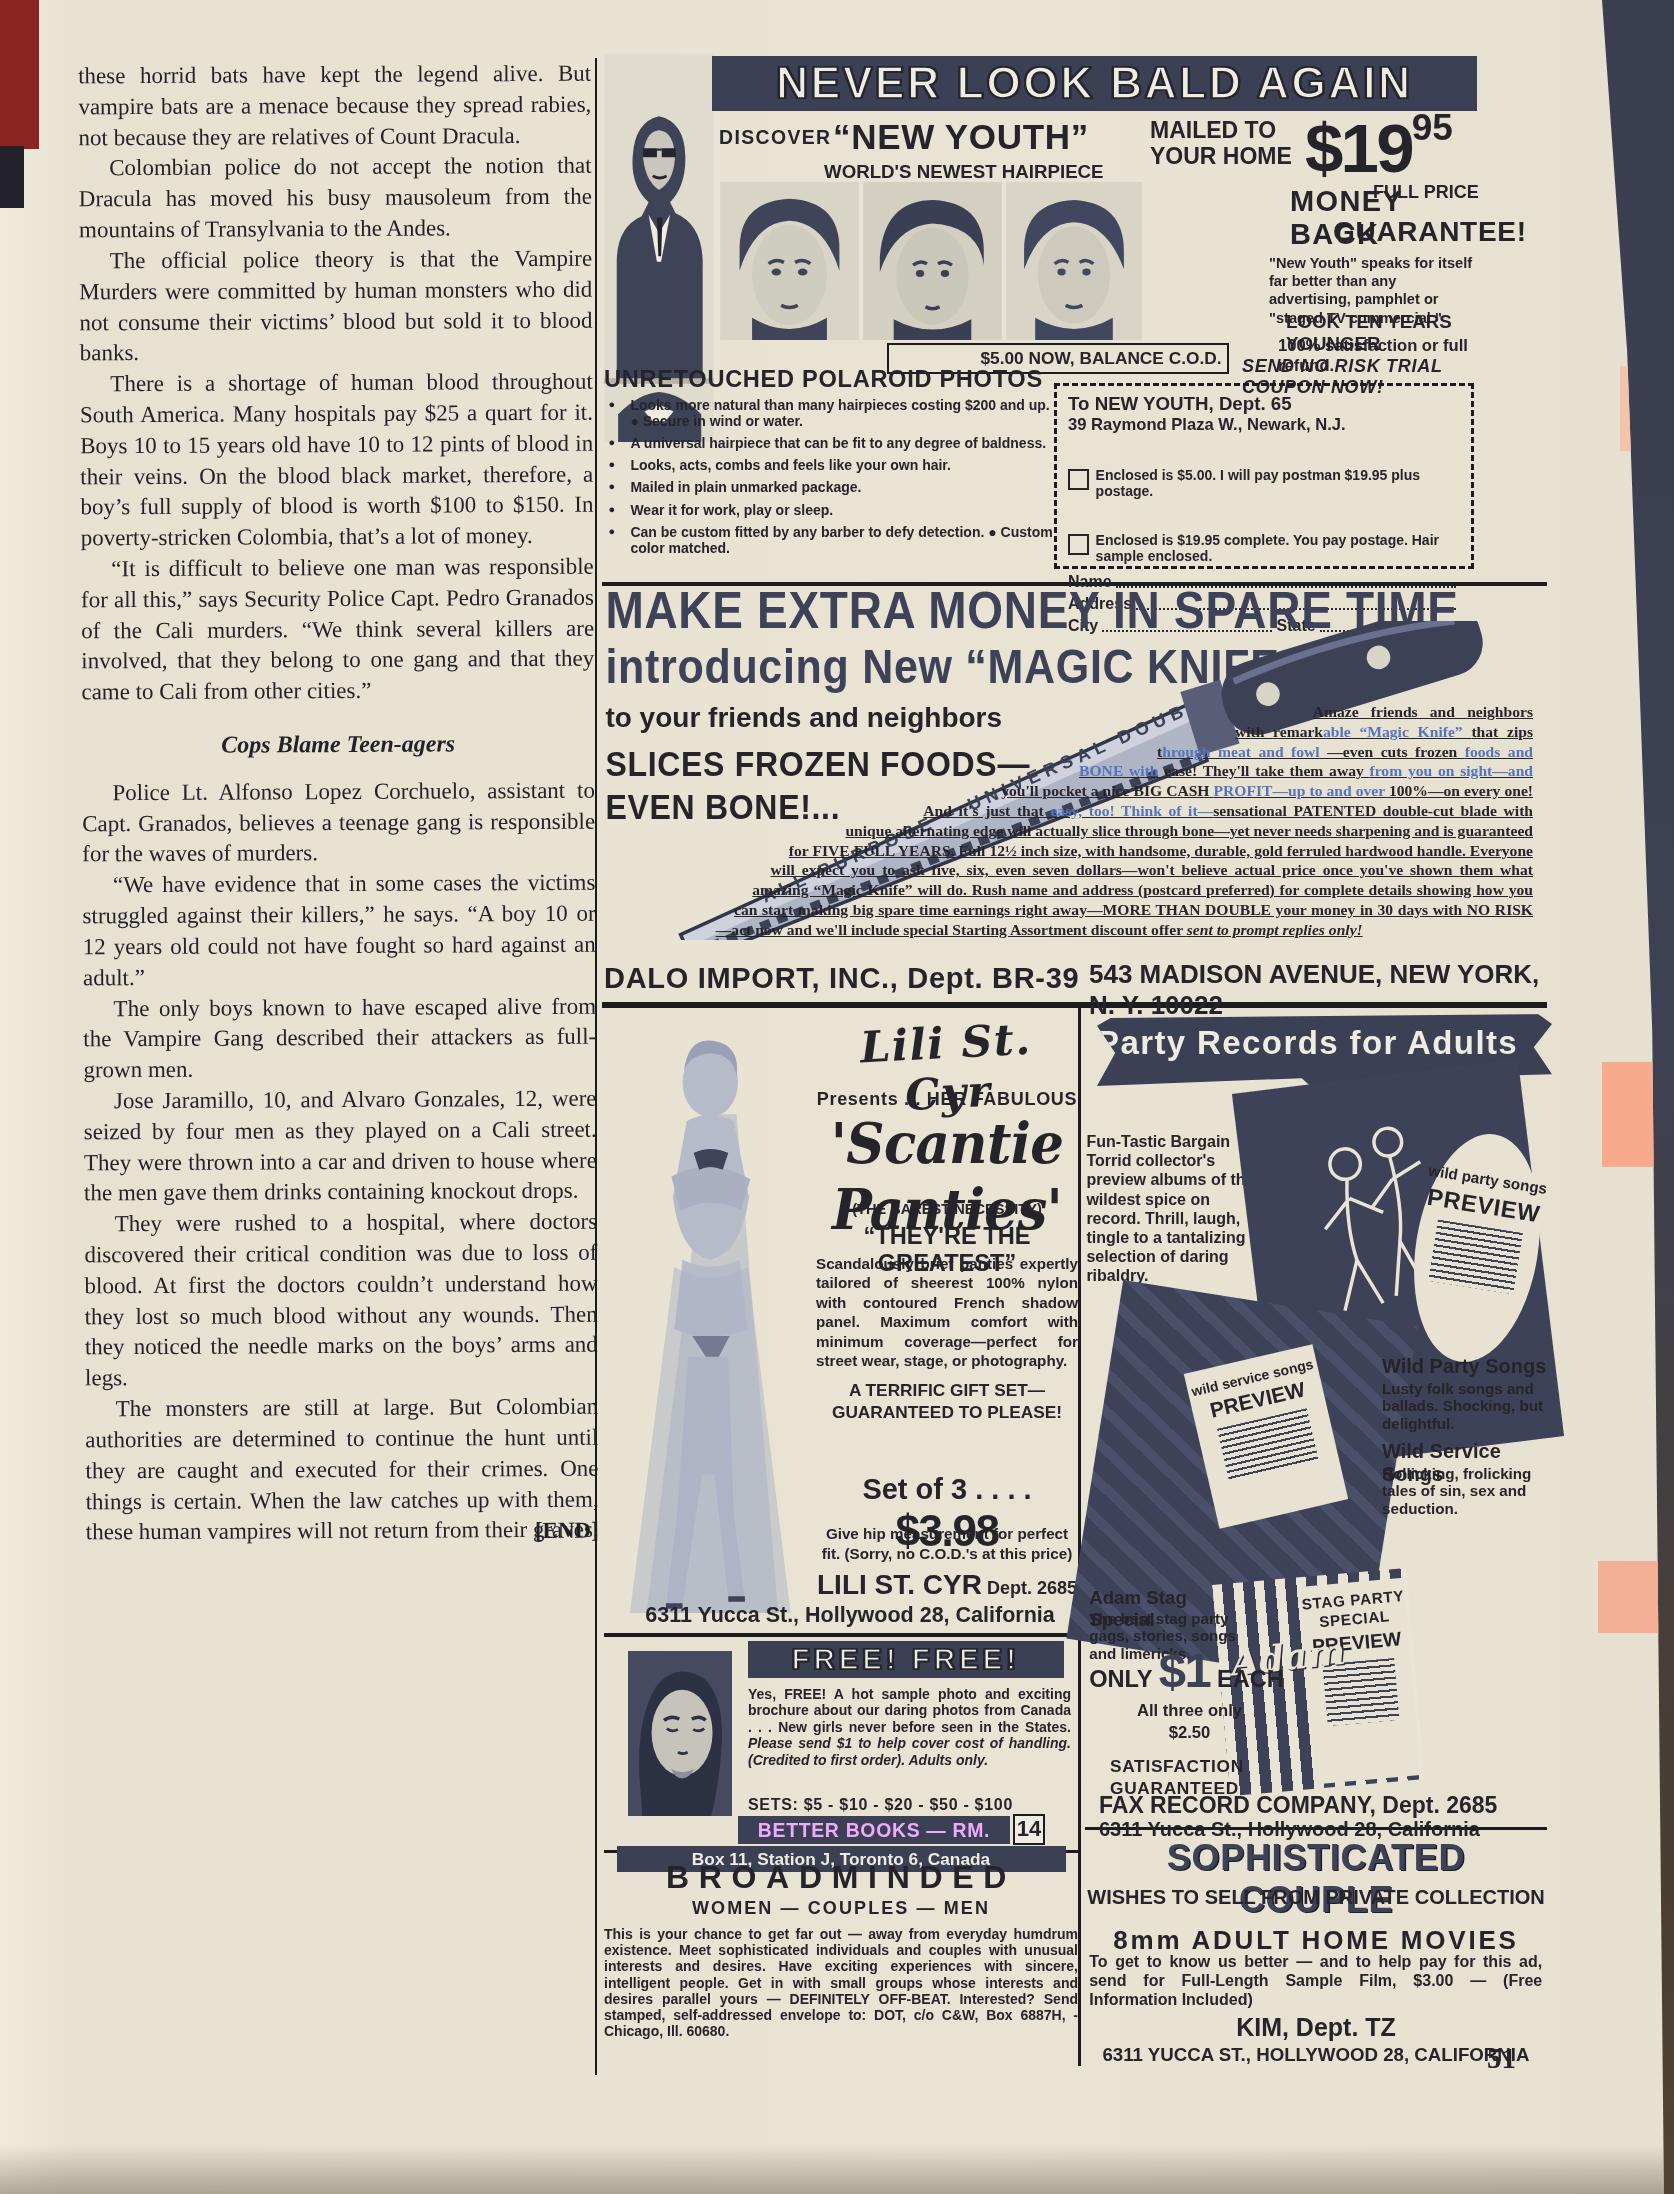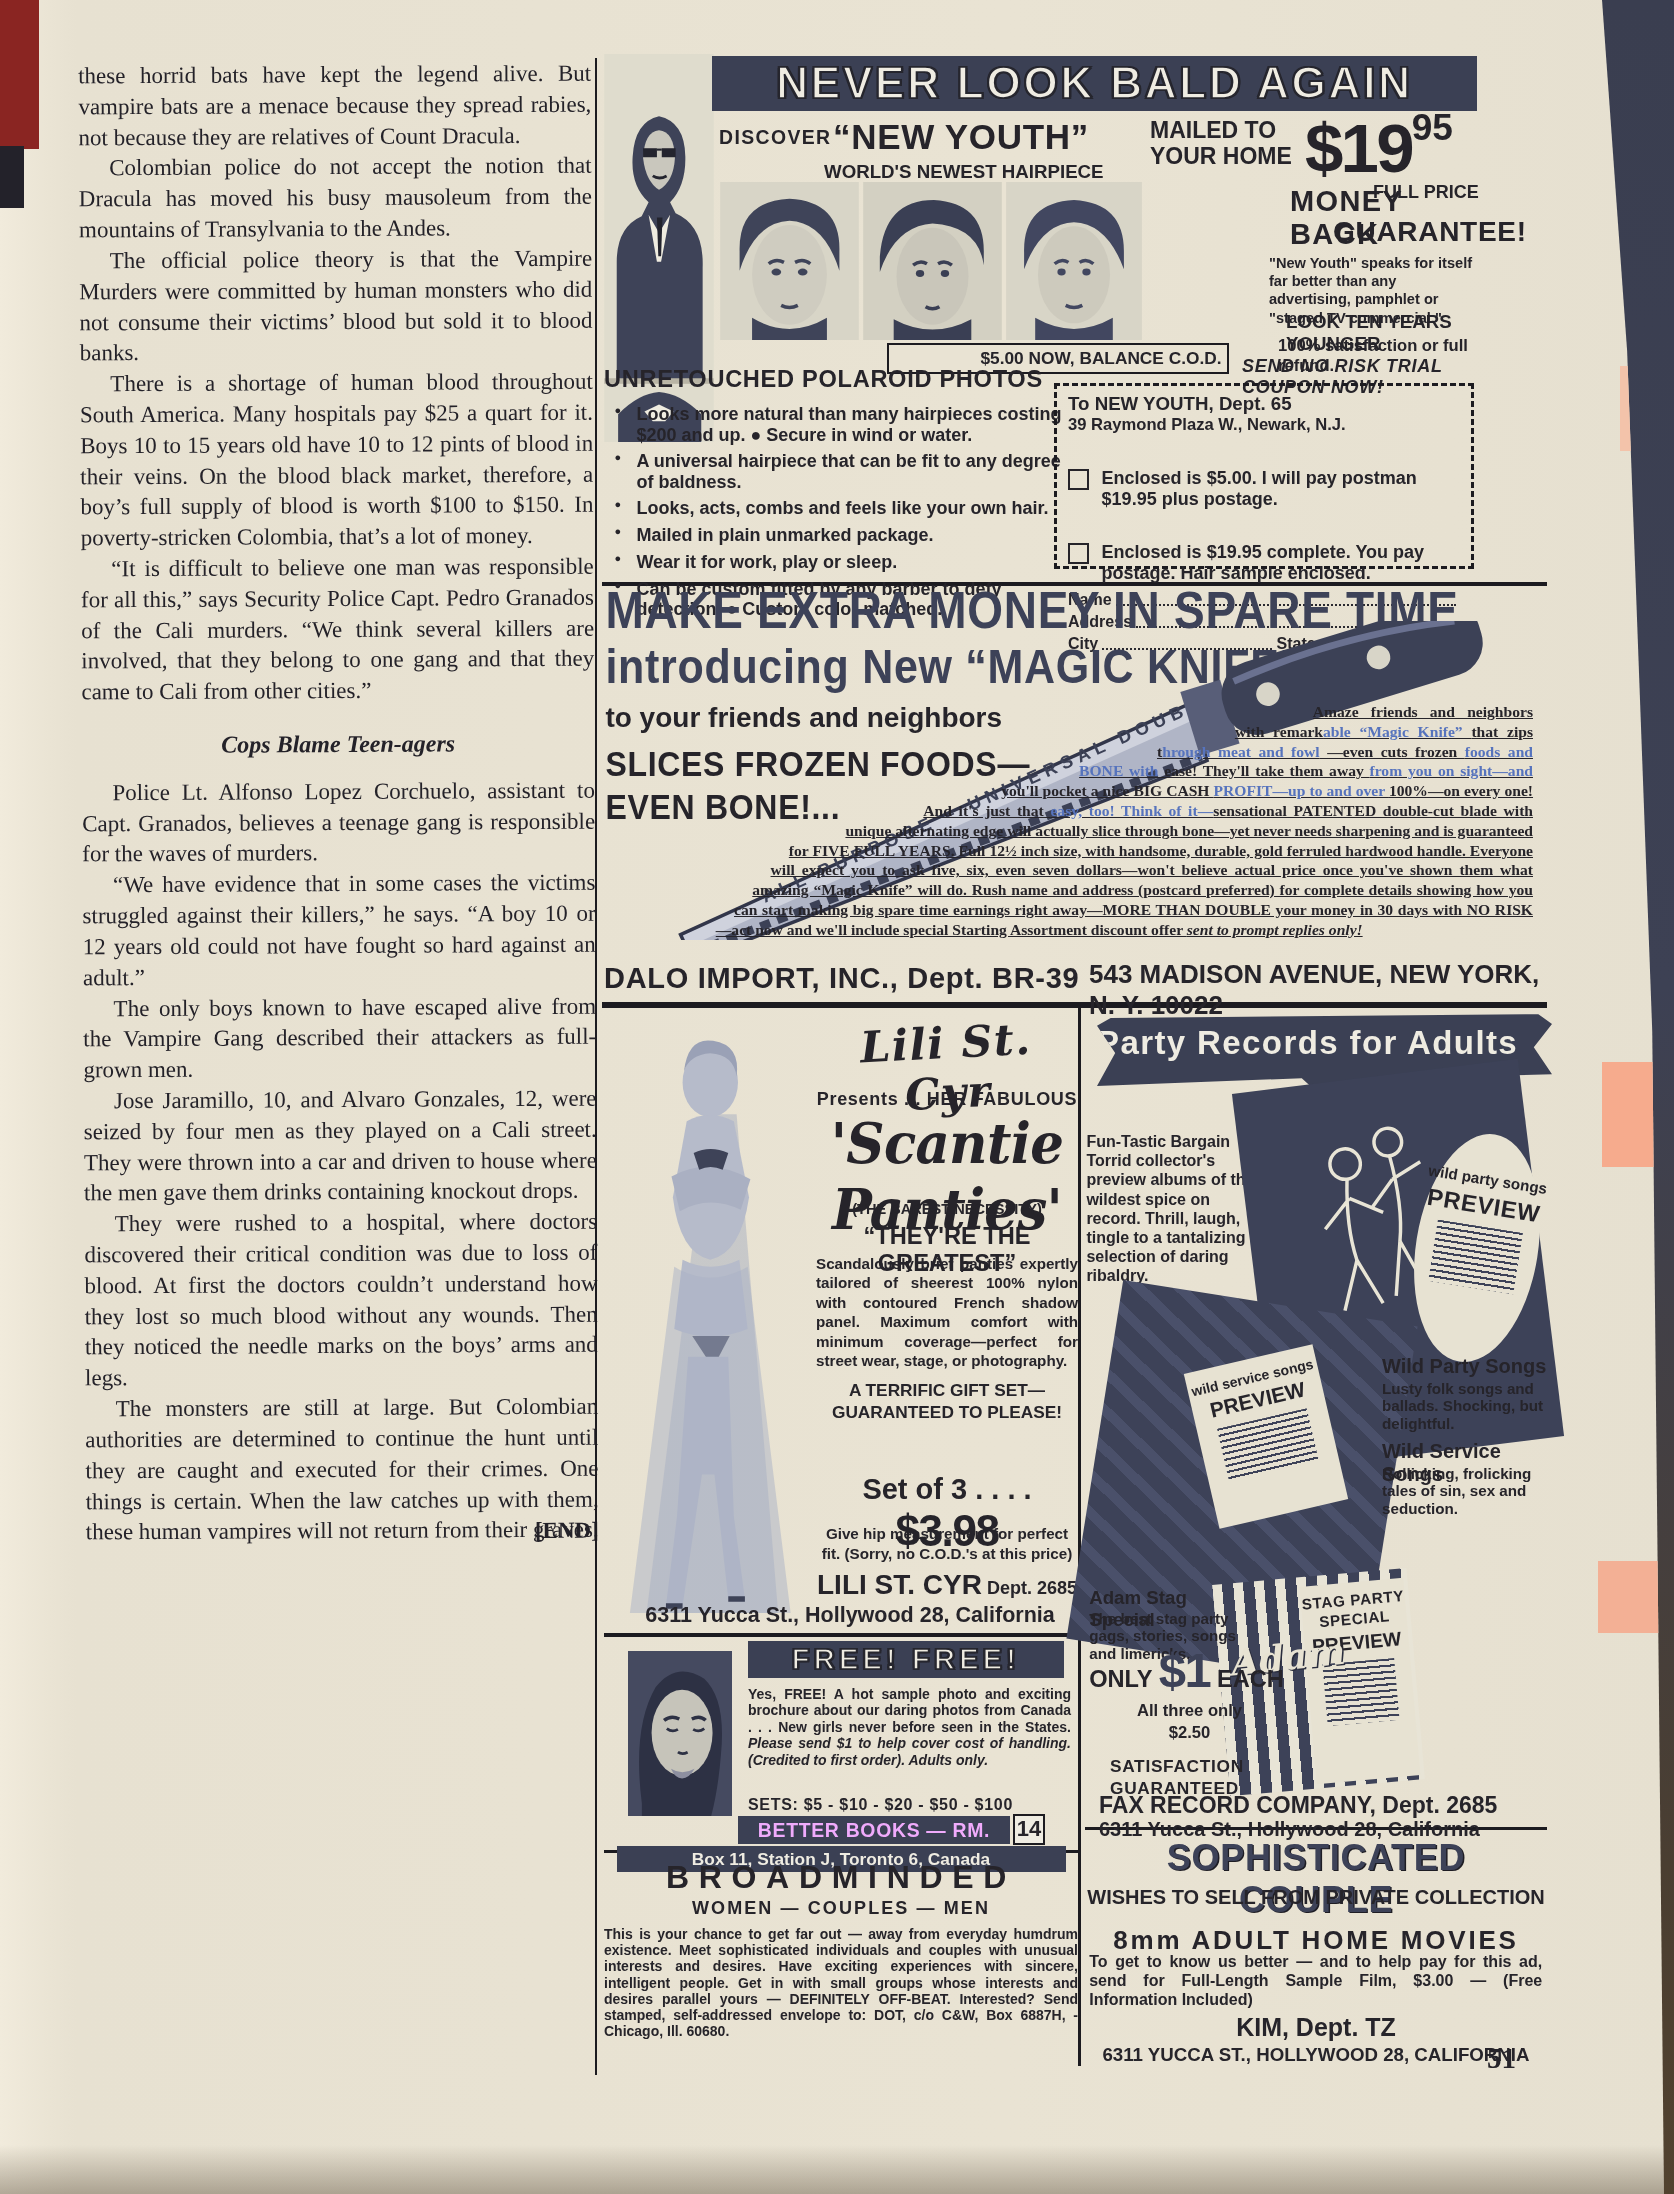--- a/index.html
+++ b/index.html
@@ -63,29 +63,29 @@
   .bald .ph3{left:402px;top:136px;width:136px;height:158px;}
   .bald .cap{left:283px;top:297px;width:327px;border:2.8px solid #1c1b20;padding:2.8px 5.5px;
     font-size:17.3px;font-weight:800;text-align:right;background:#e9e3d3;}
   .bald .m1{left:686px;top:139px;font-size:29px;font-weight:800;letter-spacing:1.4px;}
   .bald .m2{left:729px;top:170px;font-size:28px;font-weight:800;letter-spacing:0.7px;}
   .bald .testi{left:665px;top:208px;width:212px;font-size:14.6px;font-weight:700;line-height:1.25;}
   .bald .look{left:682px;top:265px;font-size:18.7px;font-weight:800;}
   .bald .satis{left:674px;top:290px;font-size:16.6px;font-weight:700;}
   .bald .send{left:638px;top:310px;font-size:18px;font-weight:800;font-style:italic;letter-spacing:0.7px;}
   .bald .unret{left:0;top:320px;font-size:23.6px;font-weight:800;letter-spacing:0.7px;}
-  .bullets{left:2.8px;top:352px;width:449px;margin:6px;padding:0;list-style:none;
-    font-size:18px;font-weight:700;line-height:1.14;}
+  .bullets{left:2.8px;top:352px;width:449px;margin:0;padding:0;list-style:none;
+    font-size:14px;font-weight:700;line-height:1.14;}
   .bullets li{margin:0 0 6.2px 23.6px;position:relative;}
   .bullets li:before{content:"●";position:absolute;left:-22px;top:0;font-size:11px;}
   .coupon{left:450px;top:337px;width:420px;height:186px;border:3.5px dashed #1c1b20;
     padding:7px 11px;box-sizing:border-box;font-weight:700;}
   .coupon .c-to{font-size:18.7px;font-weight:800;}
   .coupon .c-addr{font-size:16.6px;margin-bottom:4.2px;}
-  .c-opt{display:flex;gap:13px;font-size:18px;line-height:1.14;margin-bottom:4.2px;margin-top:33px;}
+  .c-opt{display:flex;gap:7px;font-size:14px;line-height:1.14;margin-bottom:4.2px;margin-top:33px;}
   .cbox{flex:0 0 auto;width:16.6px;height:16.6px;border:2.1px solid #26242a;margin-top:1.4px;}
   .wline{display:flex;align-items:flex-end;font-size:16px;height:22px;}
   .dots{flex:1;border-bottom:2.8px dotted #2a2930;margin:0 4.2px 2.8px;height:7px;}
   .dots.short{flex:.8;}
 
   
   .knife{left:604px;top:579px;width:943px;height:424px;}
   .knife .h1{left:1.4px;top:1.4px;font-size:46px;color:#3d4258;}
   .knife .h2{left:1.4px;top:60px;font-size:43px;color:#3d4258;}
   .knife .sub{left:1.4px;top:123px;font-size:28px;font-weight:700;}

